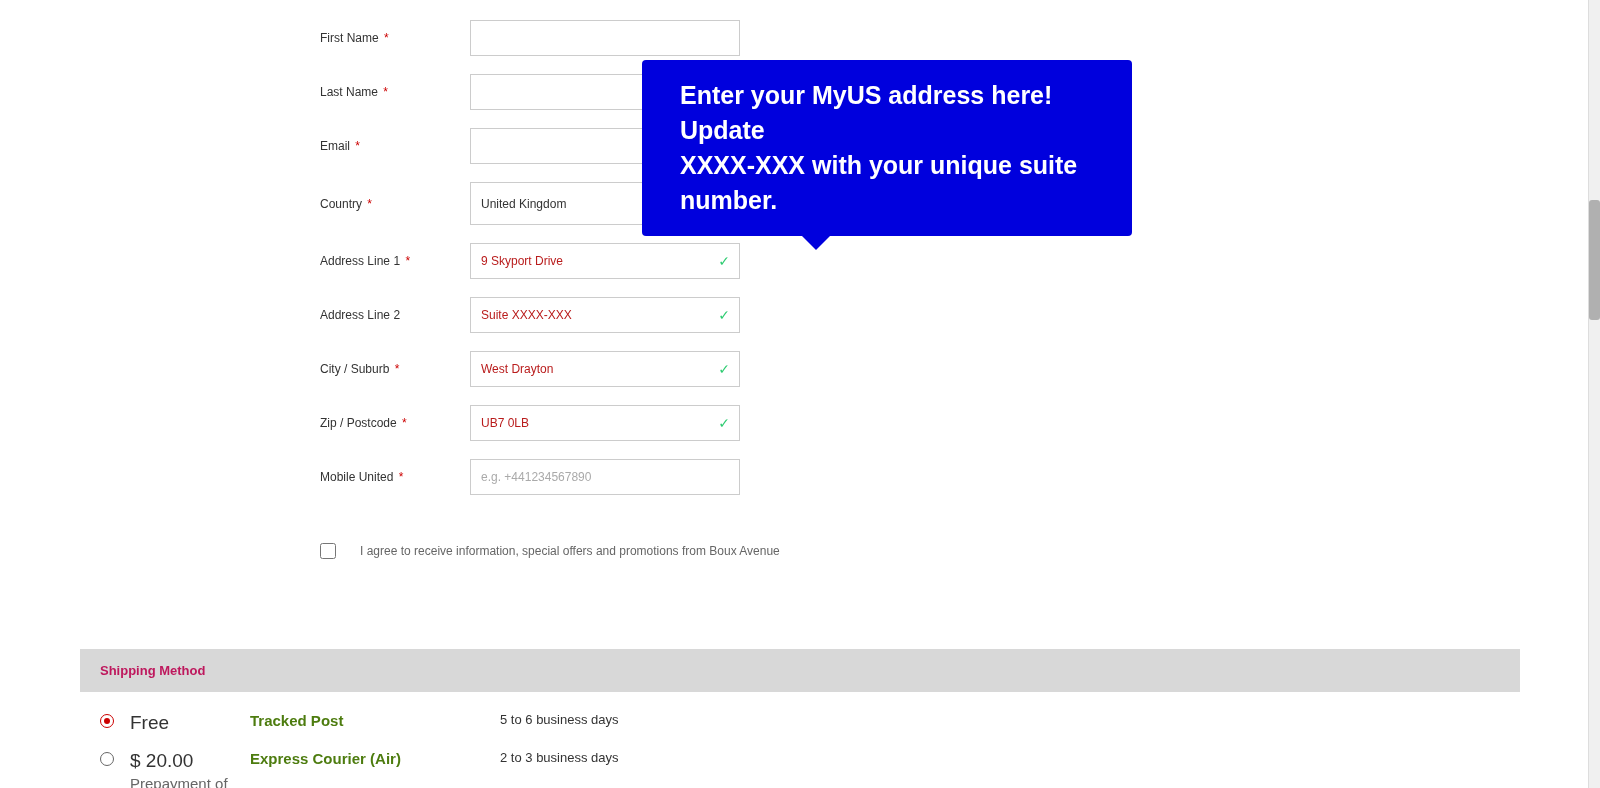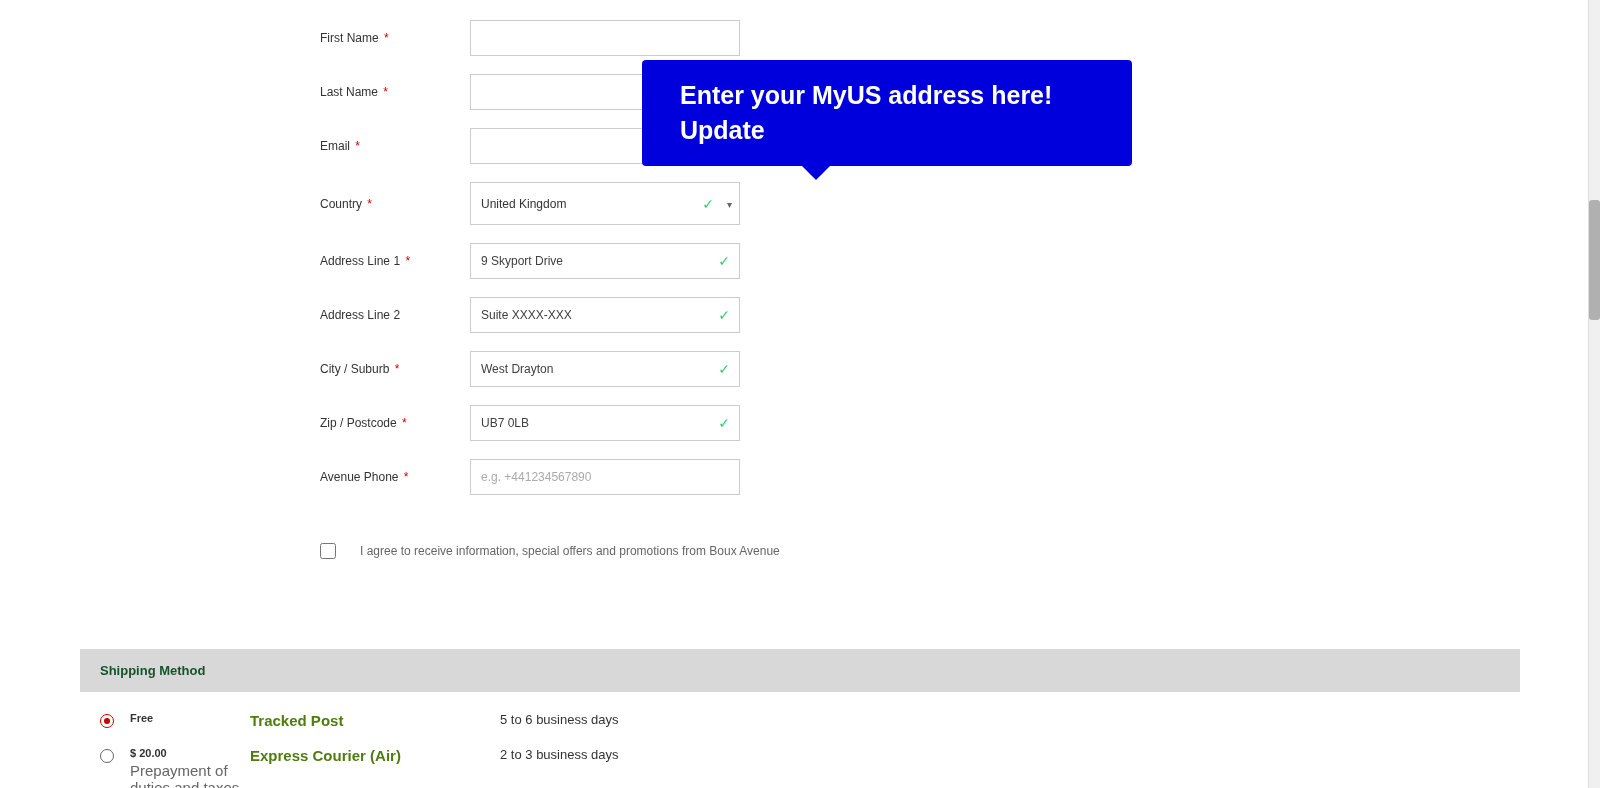--- a/index.html
+++ b/index.html
@@ -61,21 +61,21 @@
       color: #cc0000;
       margin-left: 2px;
     }
 
     .form-input {
       width: 270px;
       height: 36px;
       border: 1px solid #ccc;
       padding: 0 30px 0 10px;
       font-size: 12px;
-      color: #404040;
+      color: #b91c1c;
       outline: none;
     }
 
     .form-input::placeholder {
       color: #aaa;
     }
 
     .input-wrapper {
       position: relative;
       display: inline-block;
@@ -175,21 +175,21 @@
       color: #666;
       margin-left: 14px;
     }
 
     
     .section-header {
       background: #d8d8d8;
       padding: 14px 20px;
       font-size: 13px;
       font-weight: bold;
-      color: #14532d;
+      color: #be185d;
       margin: 0 80px;
     }
 
     .shipping-section {
       margin: 0 80px;
       padding: 20px 20px;
       border: none;
     }
 
     .shipping-option {
@@ -202,23 +202,23 @@
       width: 30px;
       flex-shrink: 0;
       padding-top: 2px;
     }
 
     .price-col {
       width: 120px;
     }
 
     .price-label {
-      font-size: 11px;
+      font-size: 19px;
       color: #333;
-      font-weight: bold;
+      font-weight: normal;
     }
 
     .price-sublabel {
       font-size: 15px;
       color: #666;
       margin-top: 3px;
     }
 
     .method-col {
       width: 250px;
@@ -274,20 +274,21 @@
 <div class="page-wrapper">
 
   <div class="scrollbar">
     <div class="scrollbar-thumb"></div>
   </div>
 
   <div class="form-section">
 
     <div class="tooltip-bubble">
       <span>Enter your MyUS address here! Update</span><br>
+      <span>XXXX-XXX with your unique suite number.</span>
     </div>
 
     <div class="form-row">
       <label class="form-label">
         <span>First Name</span><span class="required-star"> *</span>
       </label>
       <div class="input-wrapper">
         <input class="form-input" type="text" value="" style="">
       </div>
     </div>
@@ -358,21 +359,21 @@
         <span>Zip / Postcode</span><span class="required-star"> *</span>
       </label>
       <div class="input-wrapper">
         <input class="form-input" type="text" value="UB7 0LB" style="">
         <span class="check-icon">✓</span>
       </div>
     </div>
 
     <div class="form-row">
       <label class="form-label">
-        <span>Avenue Phone</span><span class="required-star"> *</span>
+        <span>Mobile United</span><span class="required-star"> *</span>
       </label>
       <div class="input-wrapper">
         <input class="form-input" type="tel" placeholder="e.g. +441234567890" style="">
       </div>
     </div>
 
   </div>
 
   <div class="checkbox-row">
     <input type="checkbox" style="">

